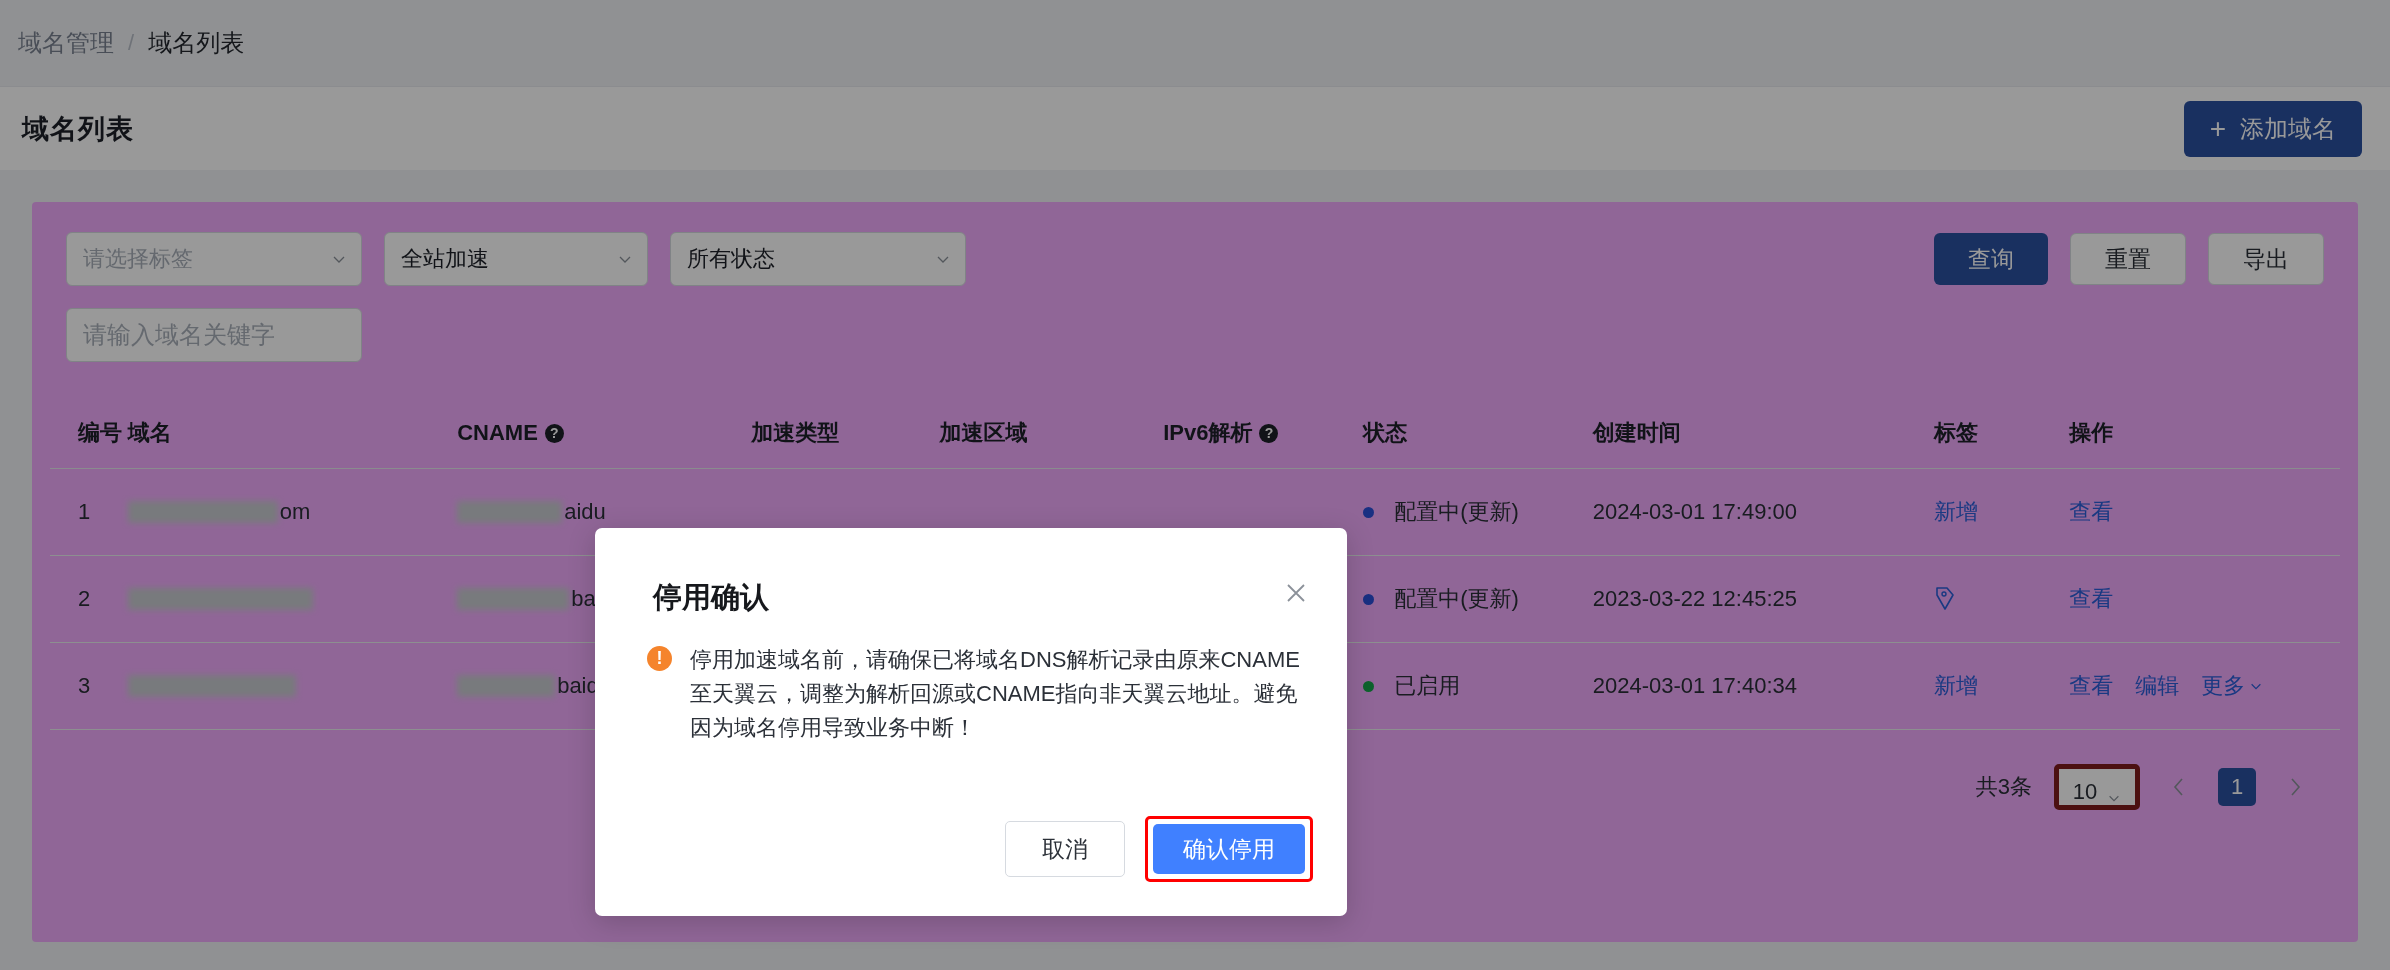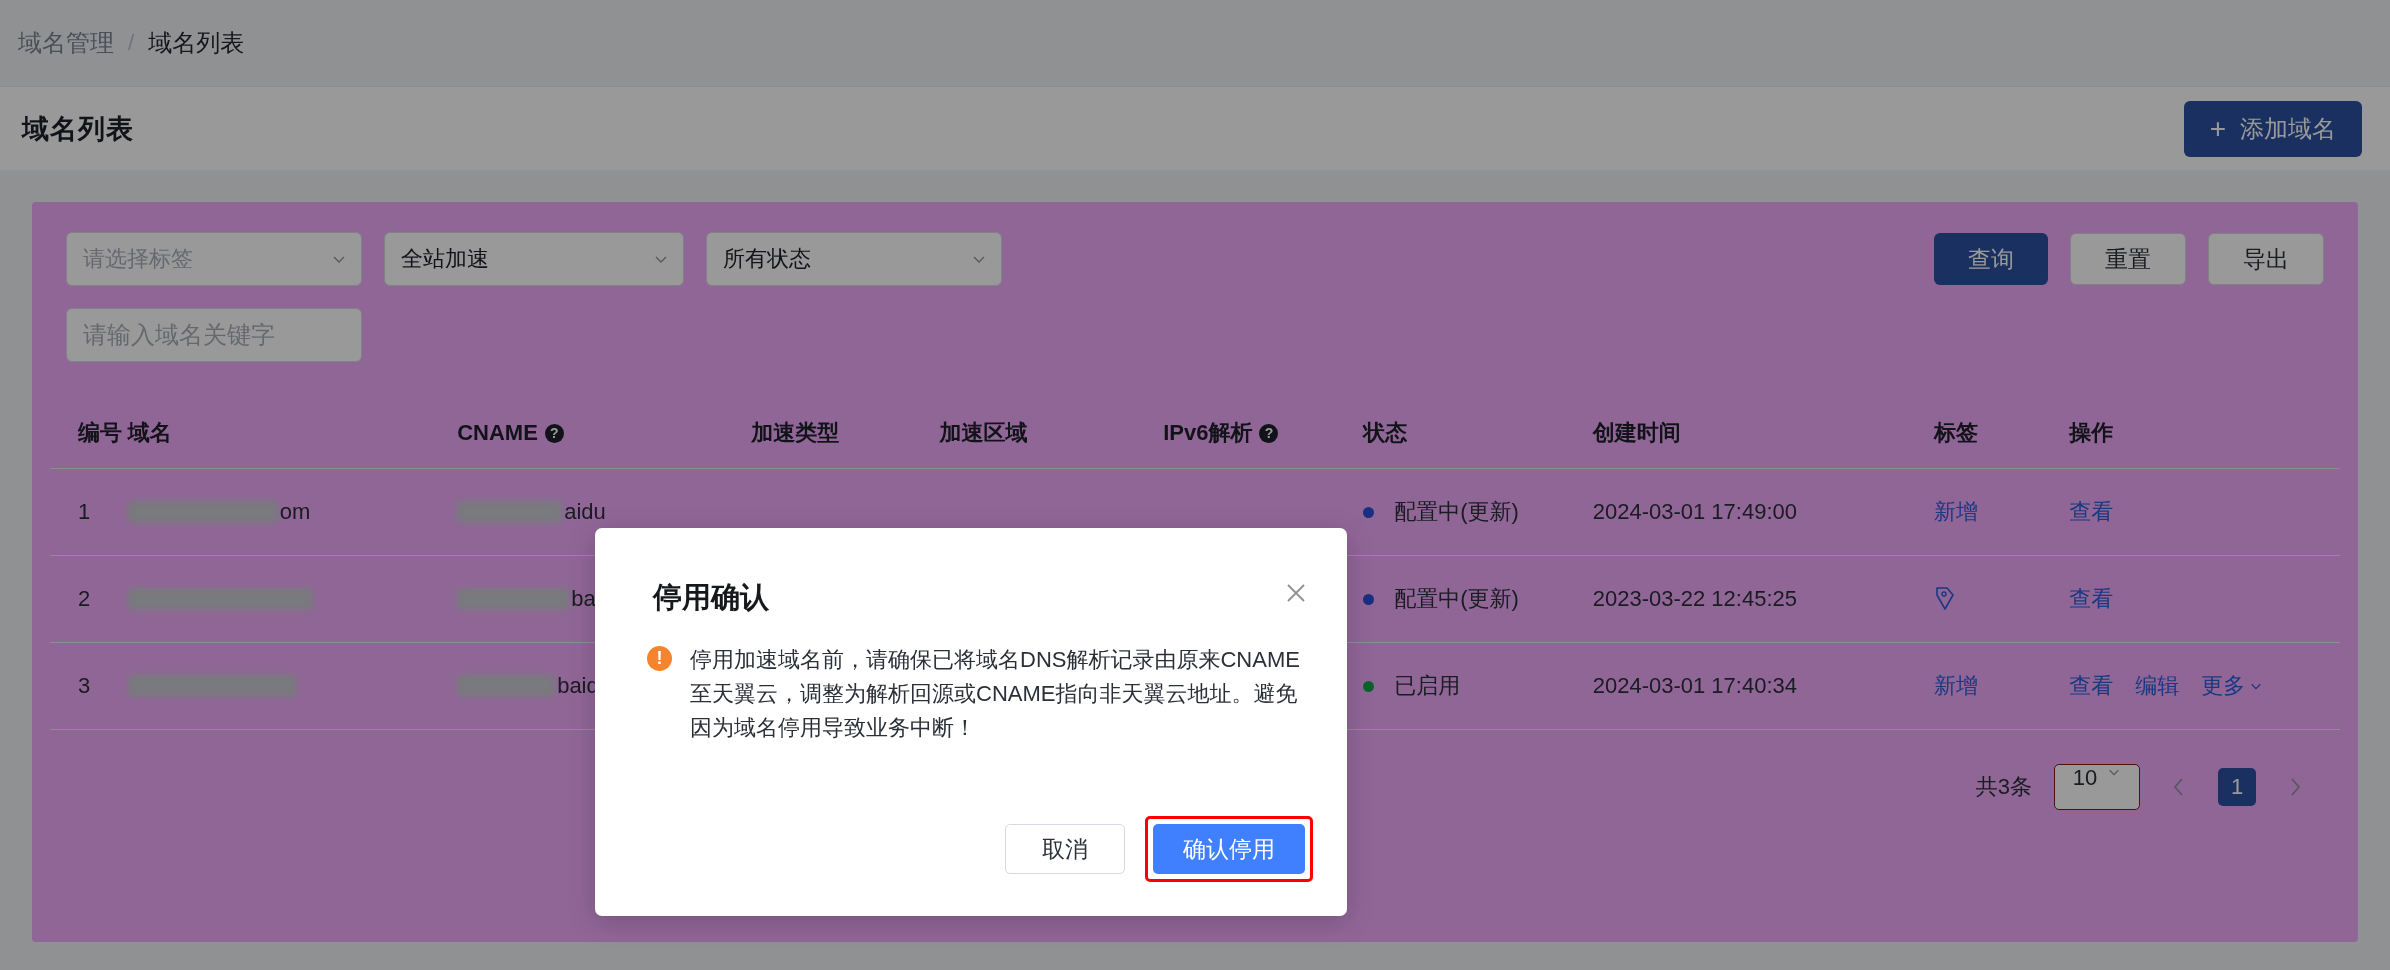--- a/index.html
+++ b/index.html
@@ -56,21 +56,21 @@
     padding: 0 16px;
   }
   .select-box {
     position: relative;
     height: 54px; border: 1px solid #d6dae0; border-radius: 6px;
     background: #fff; display: flex; align-items: center;
     padding: 0 16px; font-size: 22px; color: #1d2129;
     cursor: pointer;
   }
   .select-box.w-tag { width: 296px; }
-  .select-box.w-type { width: 300px; }
+  .select-box.w-type { width: 264px; }
   .select-box.w-status { width: 296px; }
   .select-placeholder { color: #a9b0ba; }
   .caret {
     position: absolute; right: 14px; top: 50%; transform: translateY(-50%);
     width: 16px; height: 16px;
   }
   .caret svg { display: block; }
   .spacer { flex: 1; }
   .btn {
     height: 52px; padding: 0 34px; font-size: 23px; border-radius: 6px;
@@ -131,22 +131,22 @@
   .more-caret { width: 14px; height: 14px; margin-left: 4px; }
 
   .tag-icon { width: 22px; height: 26px; display: block; }
 
   
   .pagination {
     display: flex; align-items: center; justify-content: flex-end;
     gap: 22px; padding: 34px 28px 30px 0; font-size: 22px; color: #2b3038;
   }
   .page-size {
-    width: 86px; height: 46px; border: 1px solid #7f1d1d; border-radius: 5px;
-    display: flex; align-items: flex-start; justify-content: center; gap: 10px;
+    width: 86px; height: 46px; border: 5px solid #7f1d1d; border-radius: 5px;
+    display: flex; align-items: flex-end; justify-content: center; gap: 10px;
     background: #fff; cursor: pointer; font-size: 22px;
   }
   .pg-arrow {
     width: 34px; height: 40px; display: flex; align-items: center;
     justify-content: center; color: #8a919c; cursor: pointer; font-size: 26px;
   }
   .pg-num {
     width: 38px; height: 38px; border-radius: 5px; background: #2b50a1;
     color: #fff; display: flex; align-items: center; justify-content: center;
     font-size: 22px; cursor: pointer;
@@ -185,21 +185,21 @@
     margin-top: 3px;
   }
   .modal-text {
     font-size: 22px; line-height: 34px; color: #2b3038;
   }
   .modal-footer {
     position: absolute; right: 34px; bottom: 34px;
     display: flex; align-items: center; gap: 20px;
   }
   .btn-cancel {
-    height: 50px; padding: 0 36px; font-size: 23px; border-radius: 5px;
+    height: 56px; padding: 0 36px; font-size: 23px; border-radius: 5px;
     border: 1px solid #d6dae0; background: #fff; color: #2b3038;
     cursor: pointer; font-family: inherit;
   }
   .confirm-wrap {
     border: 3px solid #ff0000; border-radius: 5px; padding: 5px;
     display: flex;
   }
   .btn-confirm {
     height: 50px; padding: 0 30px; font-size: 23px; border-radius: 5px;
     border: none; background: #4080ff; color: #ffffff;

